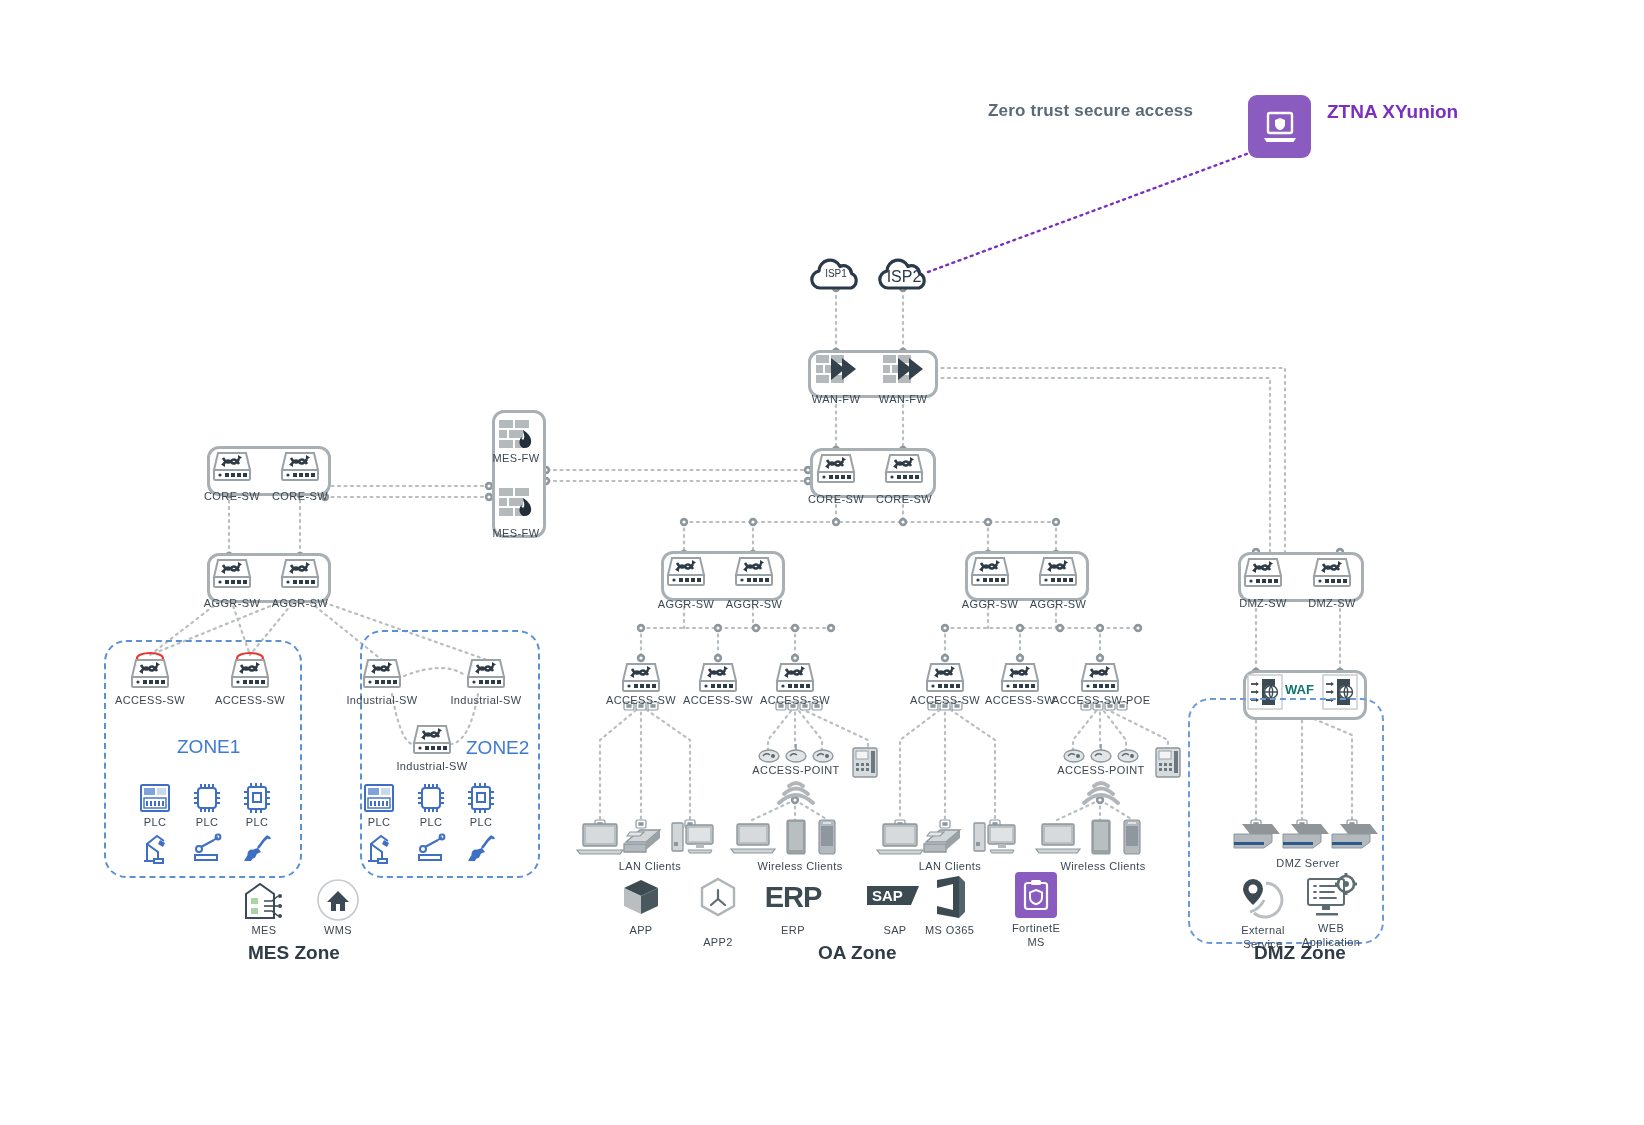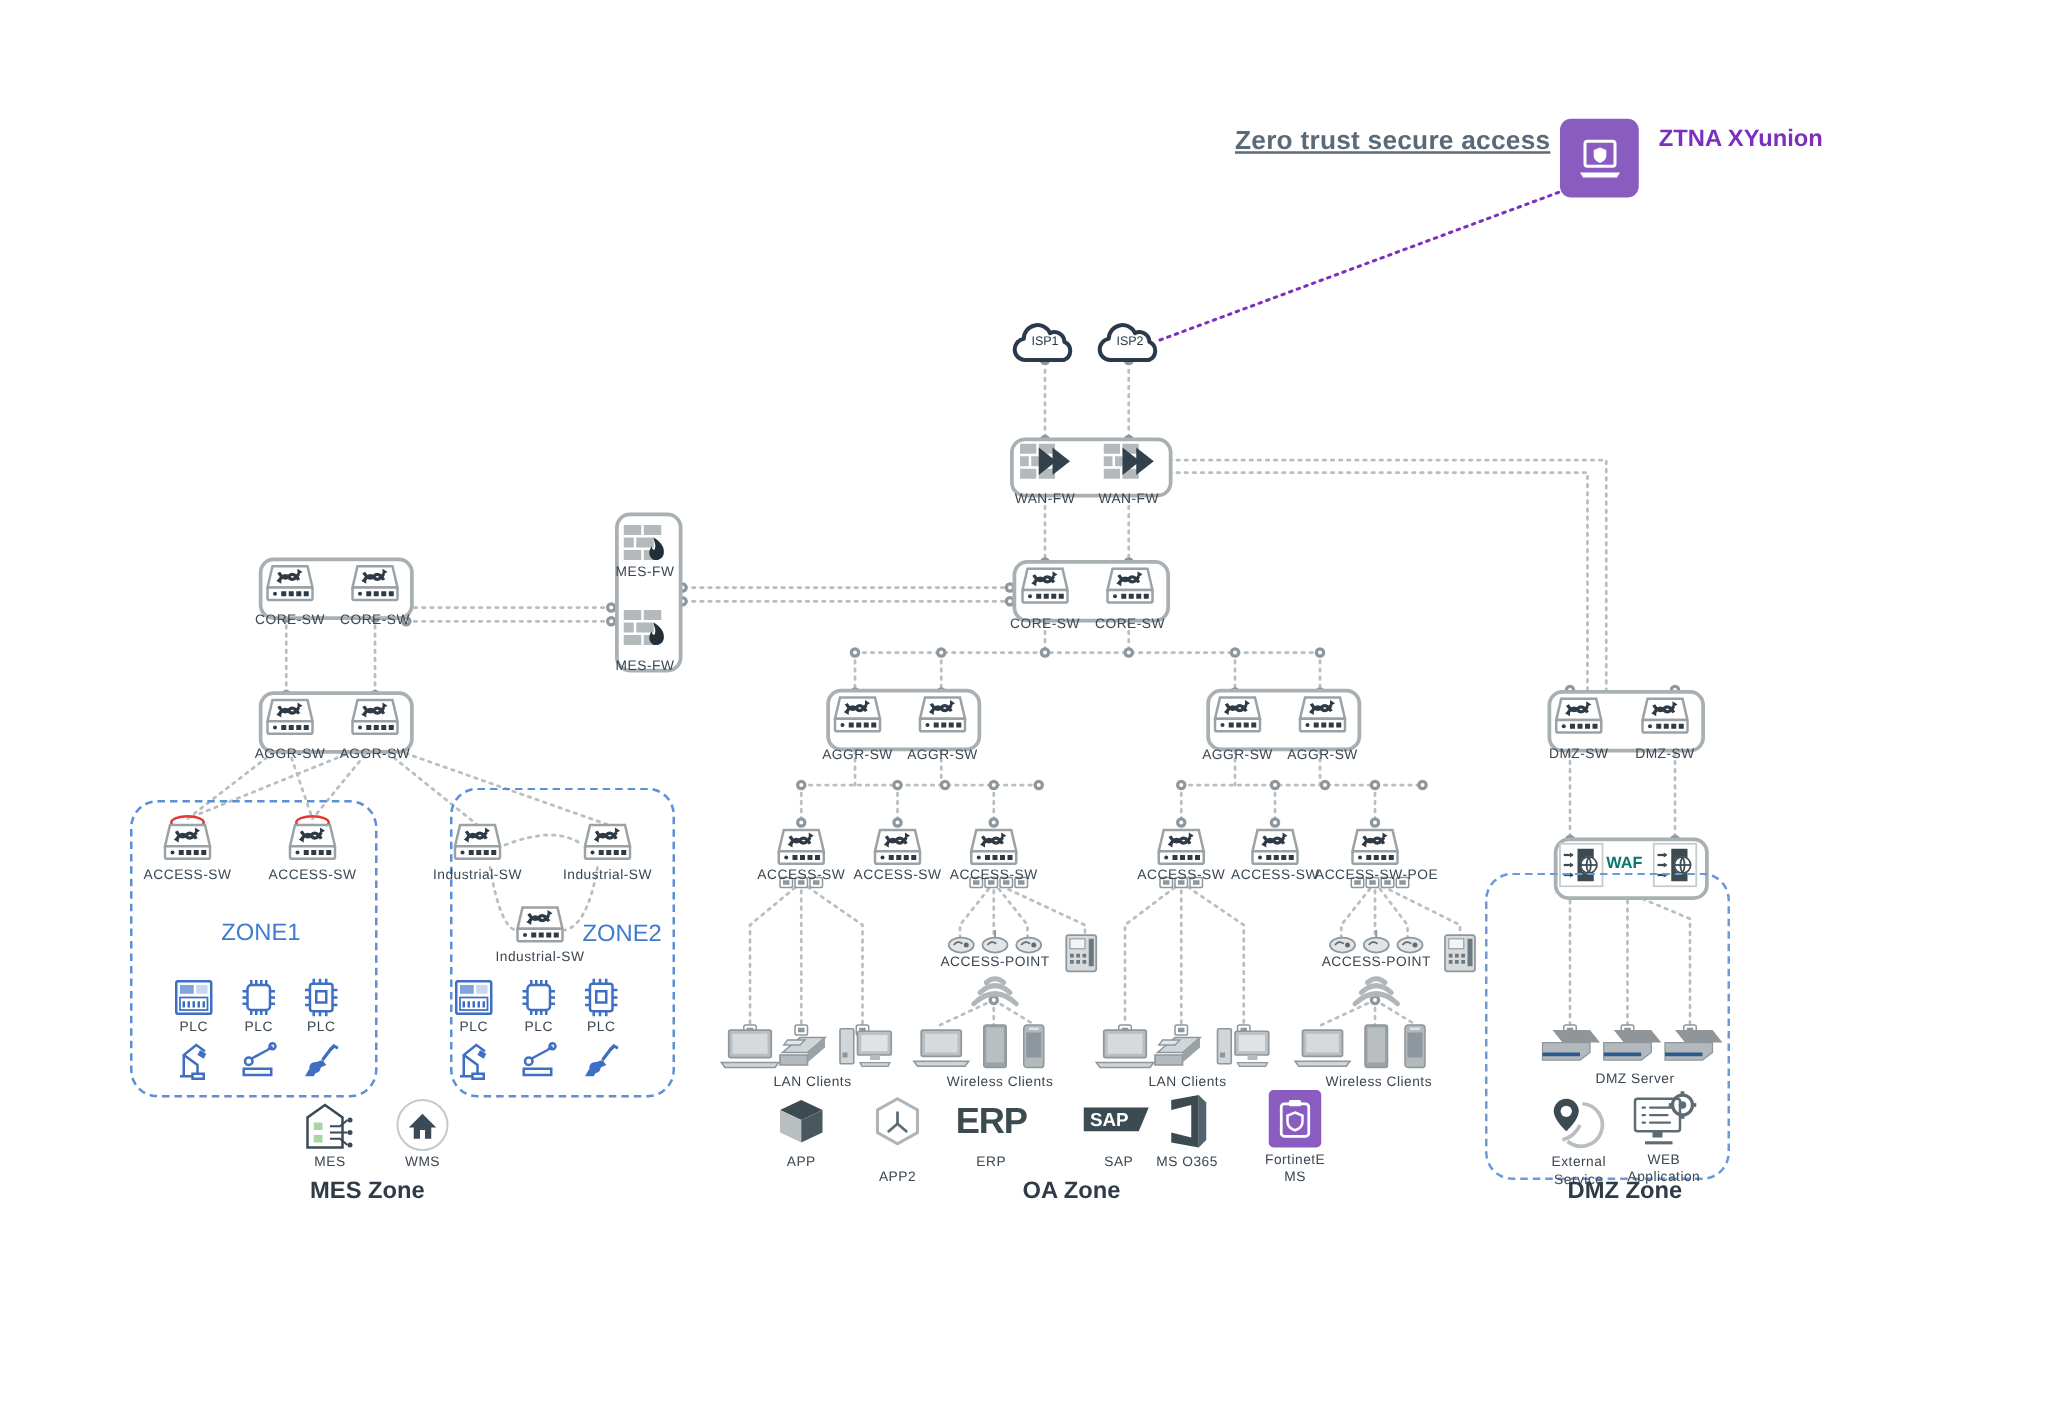--- a/index.html
+++ b/index.html
@@ -8,21 +8,21 @@
   #stage{position:relative;width:1644px;height:1125px;}
   .abs{position:absolute;}
   .node{position:absolute;display:flex;flex-direction:column;align-items:center;}
   .lbl{font-size:11px;color:#3b4752;letter-spacing:.4px;white-space:nowrap;margin-top:2px;line-height:1.15;text-align:center;}
   svg{display:block;overflow:visible;}
 
   
   #watermark{top:18px;right:10px;font-size:15px;color:#dbe6f2;letter-spacing:4.5px;white-space:nowrap;}
 
   
-  #ztna-title{left:988px;top:101px;font-size:21px;font-weight:bold;color:#5a6a78;letter-spacing:.2px;white-space:nowrap;text-decoration:underline;}
+  #ztna-title{left:988px;top:101px;font-size:17px;font-weight:bold;color:#5a6a78;letter-spacing:.2px;white-space:nowrap;}
   #ztna-label{left:1327px;top:101px;font-size:19px;font-weight:bold;color:#7b2fbe;white-space:nowrap;}
   #ztna-box{left:1248px;top:95px;width:63px;height:63px;background:#8a5cc0;border-radius:9px;
             display:flex;align-items:center;justify-content:center;}
 
   
   .zonecap{position:absolute;font-size:19px;font-weight:bold;color:#2f3b46;white-space:nowrap;}
   .zonetag{position:absolute;font-size:19px;color:#3f7ad1;white-space:nowrap;}
 
   
   .zonebox{position:absolute;border:2px dashed #5b8fd6;border-radius:22px;}
@@ -244,21 +244,21 @@
   <div class="node" style="left:806px;top:257px;">
     <svg width="60" height="36" viewBox="0 0 60 36">
       <path d="M14 31 a8.5 8.5 0 0 1 -1 -16.9 A11 11 0 0 1 34 9.5 a8 8 0 0 1 11.5 7 A7.8 7.8 0 0 1 45 31 Z" fill="#fff" stroke="#2b3a4a" stroke-width="3.2" stroke-linejoin="round"></path>
     </svg>
     <div style="position:absolute;top:11px;font-size:10px;color:#2b3a4a;">ISP1</div>
   </div>
   <div class="node" style="left:874px;top:257px;">
     <svg width="60" height="36" viewBox="0 0 60 36">
       <path d="M14 31 a8.5 8.5 0 0 1 -1 -16.9 A11 11 0 0 1 34 9.5 a8 8 0 0 1 11.5 7 A7.8 7.8 0 0 1 45 31 Z" fill="#fff" stroke="#2b3a4a" stroke-width="3.2" stroke-linejoin="round"></path>
     </svg>
-    <div style="position:absolute;top:11px;font-size:10px;color:#2b3a4a;">ISP2</div>
+    <div style="position:absolute;top:11px;font-size:16px;color:#2b3a4a;">ISP2</div>
   </div>
 
   <div class="frame" style="left:808px;top:350px;width:124px;height:42px;"></div>
   <div class="node" style="left:814px;top:352px;">
     <svg width="44" height="36" viewBox="0 0 44 36">
       <g fill="#b4b9bc">
         <rect x="2" y="3" width="13" height="8"></rect>
           <rect x="17" y="3" width="13" height="8"></rect>
         <rect x="2" y="13" width="7" height="8"></rect>
           <rect x="11" y="13" width="13" height="8"></rect>

